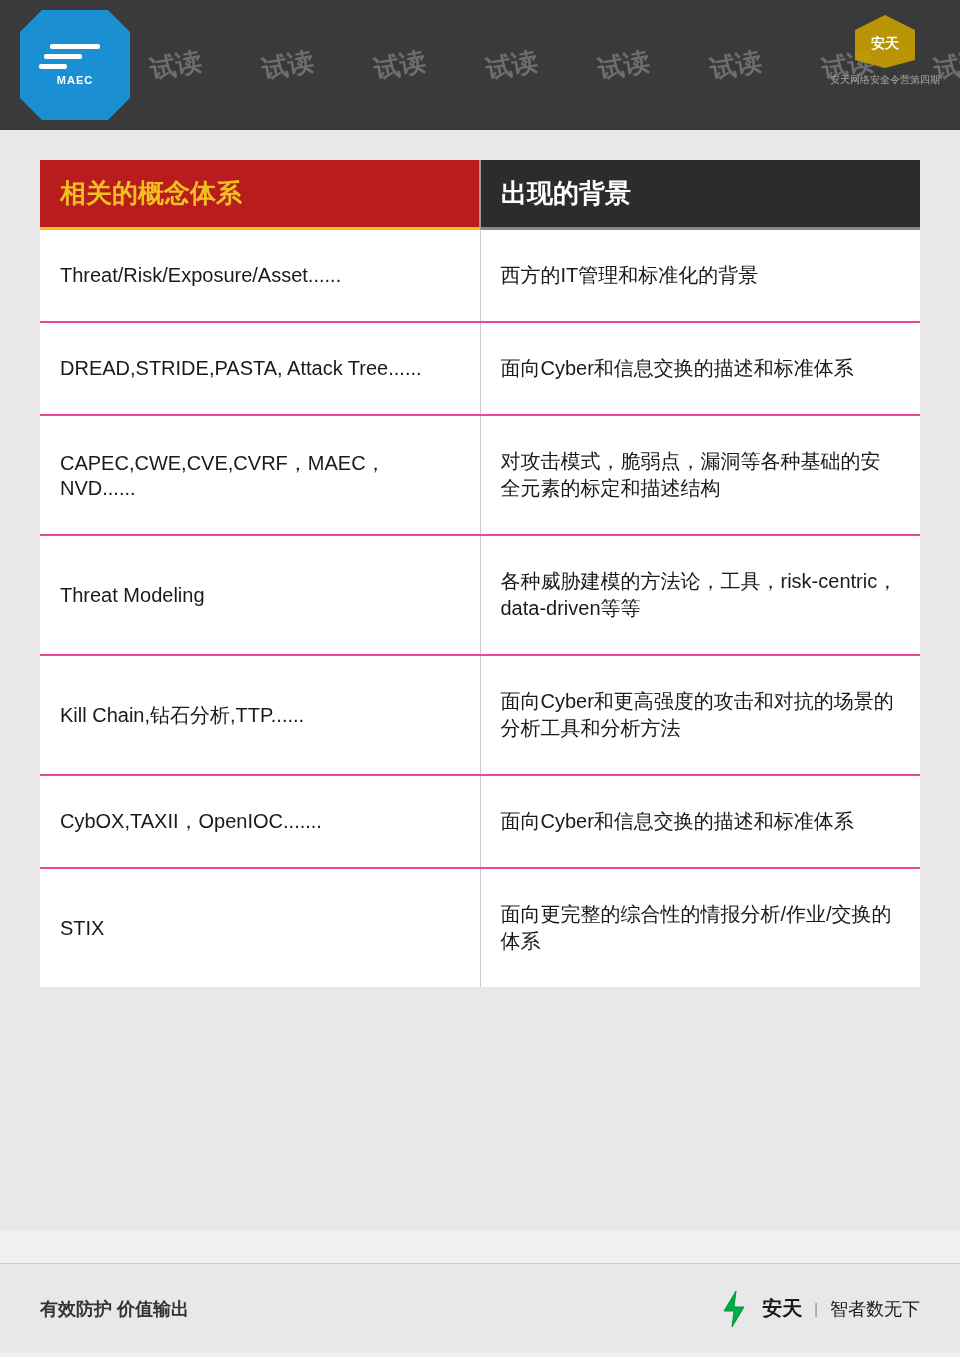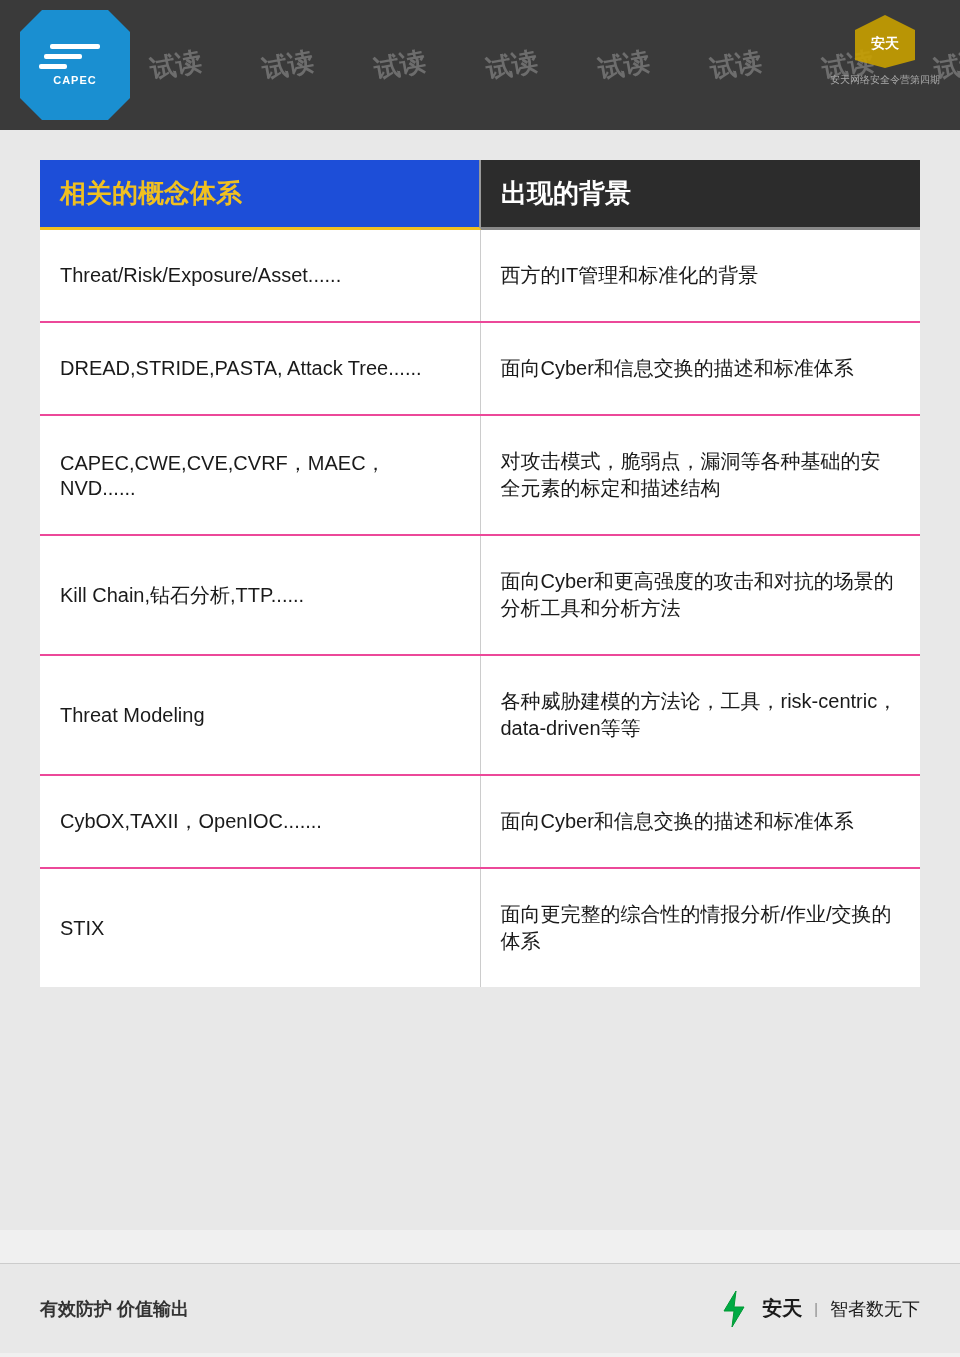--- a/index.html
+++ b/index.html
@@ -99,21 +99,21 @@
       border-collapse: collapse;
       background: white;
     }
 
     .table-header-row {
       display: flex;
     }
 
     .col-left-header {
       flex: 1;
-      background: #1d4ed8;
+      background: #b91c1c;
       color: #f0c020;
       font-size: 26px;
       font-weight: bold;
       padding: 16px 20px;
       border-bottom: 3px solid #f0c020;
       border-right: 2px solid #999;
     }
 
     .col-right-header {
       flex: 1;
@@ -264,21 +264,21 @@
 <body>
 
 <div class="header">
 
   <div class="logo-box">
     <div class="logo-lines">
       <div class="logo-line"></div>
       <div class="logo-line"></div>
       <div class="logo-line"></div>
     </div>
-    <div class="logo-text-bottom">CAPEC</div>
+    <div class="logo-text-bottom">MAEC</div>
   </div>
 
   <div class="header-watermarks">
     <span class="hw-item">试读</span>
     <span class="hw-item">试读</span>
     <span class="hw-item">试读</span>
     <span class="hw-item">试读</span>
     <span class="hw-item">试读</span>
     <span class="hw-item">试读</span>
     <span class="hw-item">试读</span>
@@ -351,27 +351,27 @@
           <div class="cell-left">DREAD,STRIDE,PASTA, Attack Tree......</div>
           <div class="cell-right">面向Cyber和信息交换的描述和标准体系</div>
         </div>
 
         <div class="table-row">
           <div class="cell-left">CAPEC,CWE,CVE,CVRF，MAEC，NVD......</div>
           <div class="cell-right">对攻击模式，脆弱点，漏洞等各种基础的安全元素的标定和描述结构</div>
         </div>
 
         <div class="table-row">
+          <div class="cell-left">Threat Modeling</div>
+          <div class="cell-right">各种威胁建模的方法论，工具，risk-centric，data-driven等等</div>
+        </div>
+
+        <div class="table-row">
           <div class="cell-left">Kill Chain,钻石分析,TTP......</div>
           <div class="cell-right">面向Cyber和更高强度的攻击和对抗的场景的分析工具和分析方法</div>
-        </div>
-
-        <div class="table-row">
-          <div class="cell-left">Threat Modeling</div>
-          <div class="cell-right">各种威胁建模的方法论，工具，risk-centric，data-driven等等</div>
         </div>
 
         <div class="table-row">
           <div class="cell-left">CybOX,TAXII，OpenIOC.......</div>
           <div class="cell-right">面向Cyber和信息交换的描述和标准体系</div>
         </div>
 
         <div class="table-row">
           <div class="cell-left">STIX</div>
           <div class="cell-right">面向更完整的综合性的情报分析/作业/交换的体系</div>

